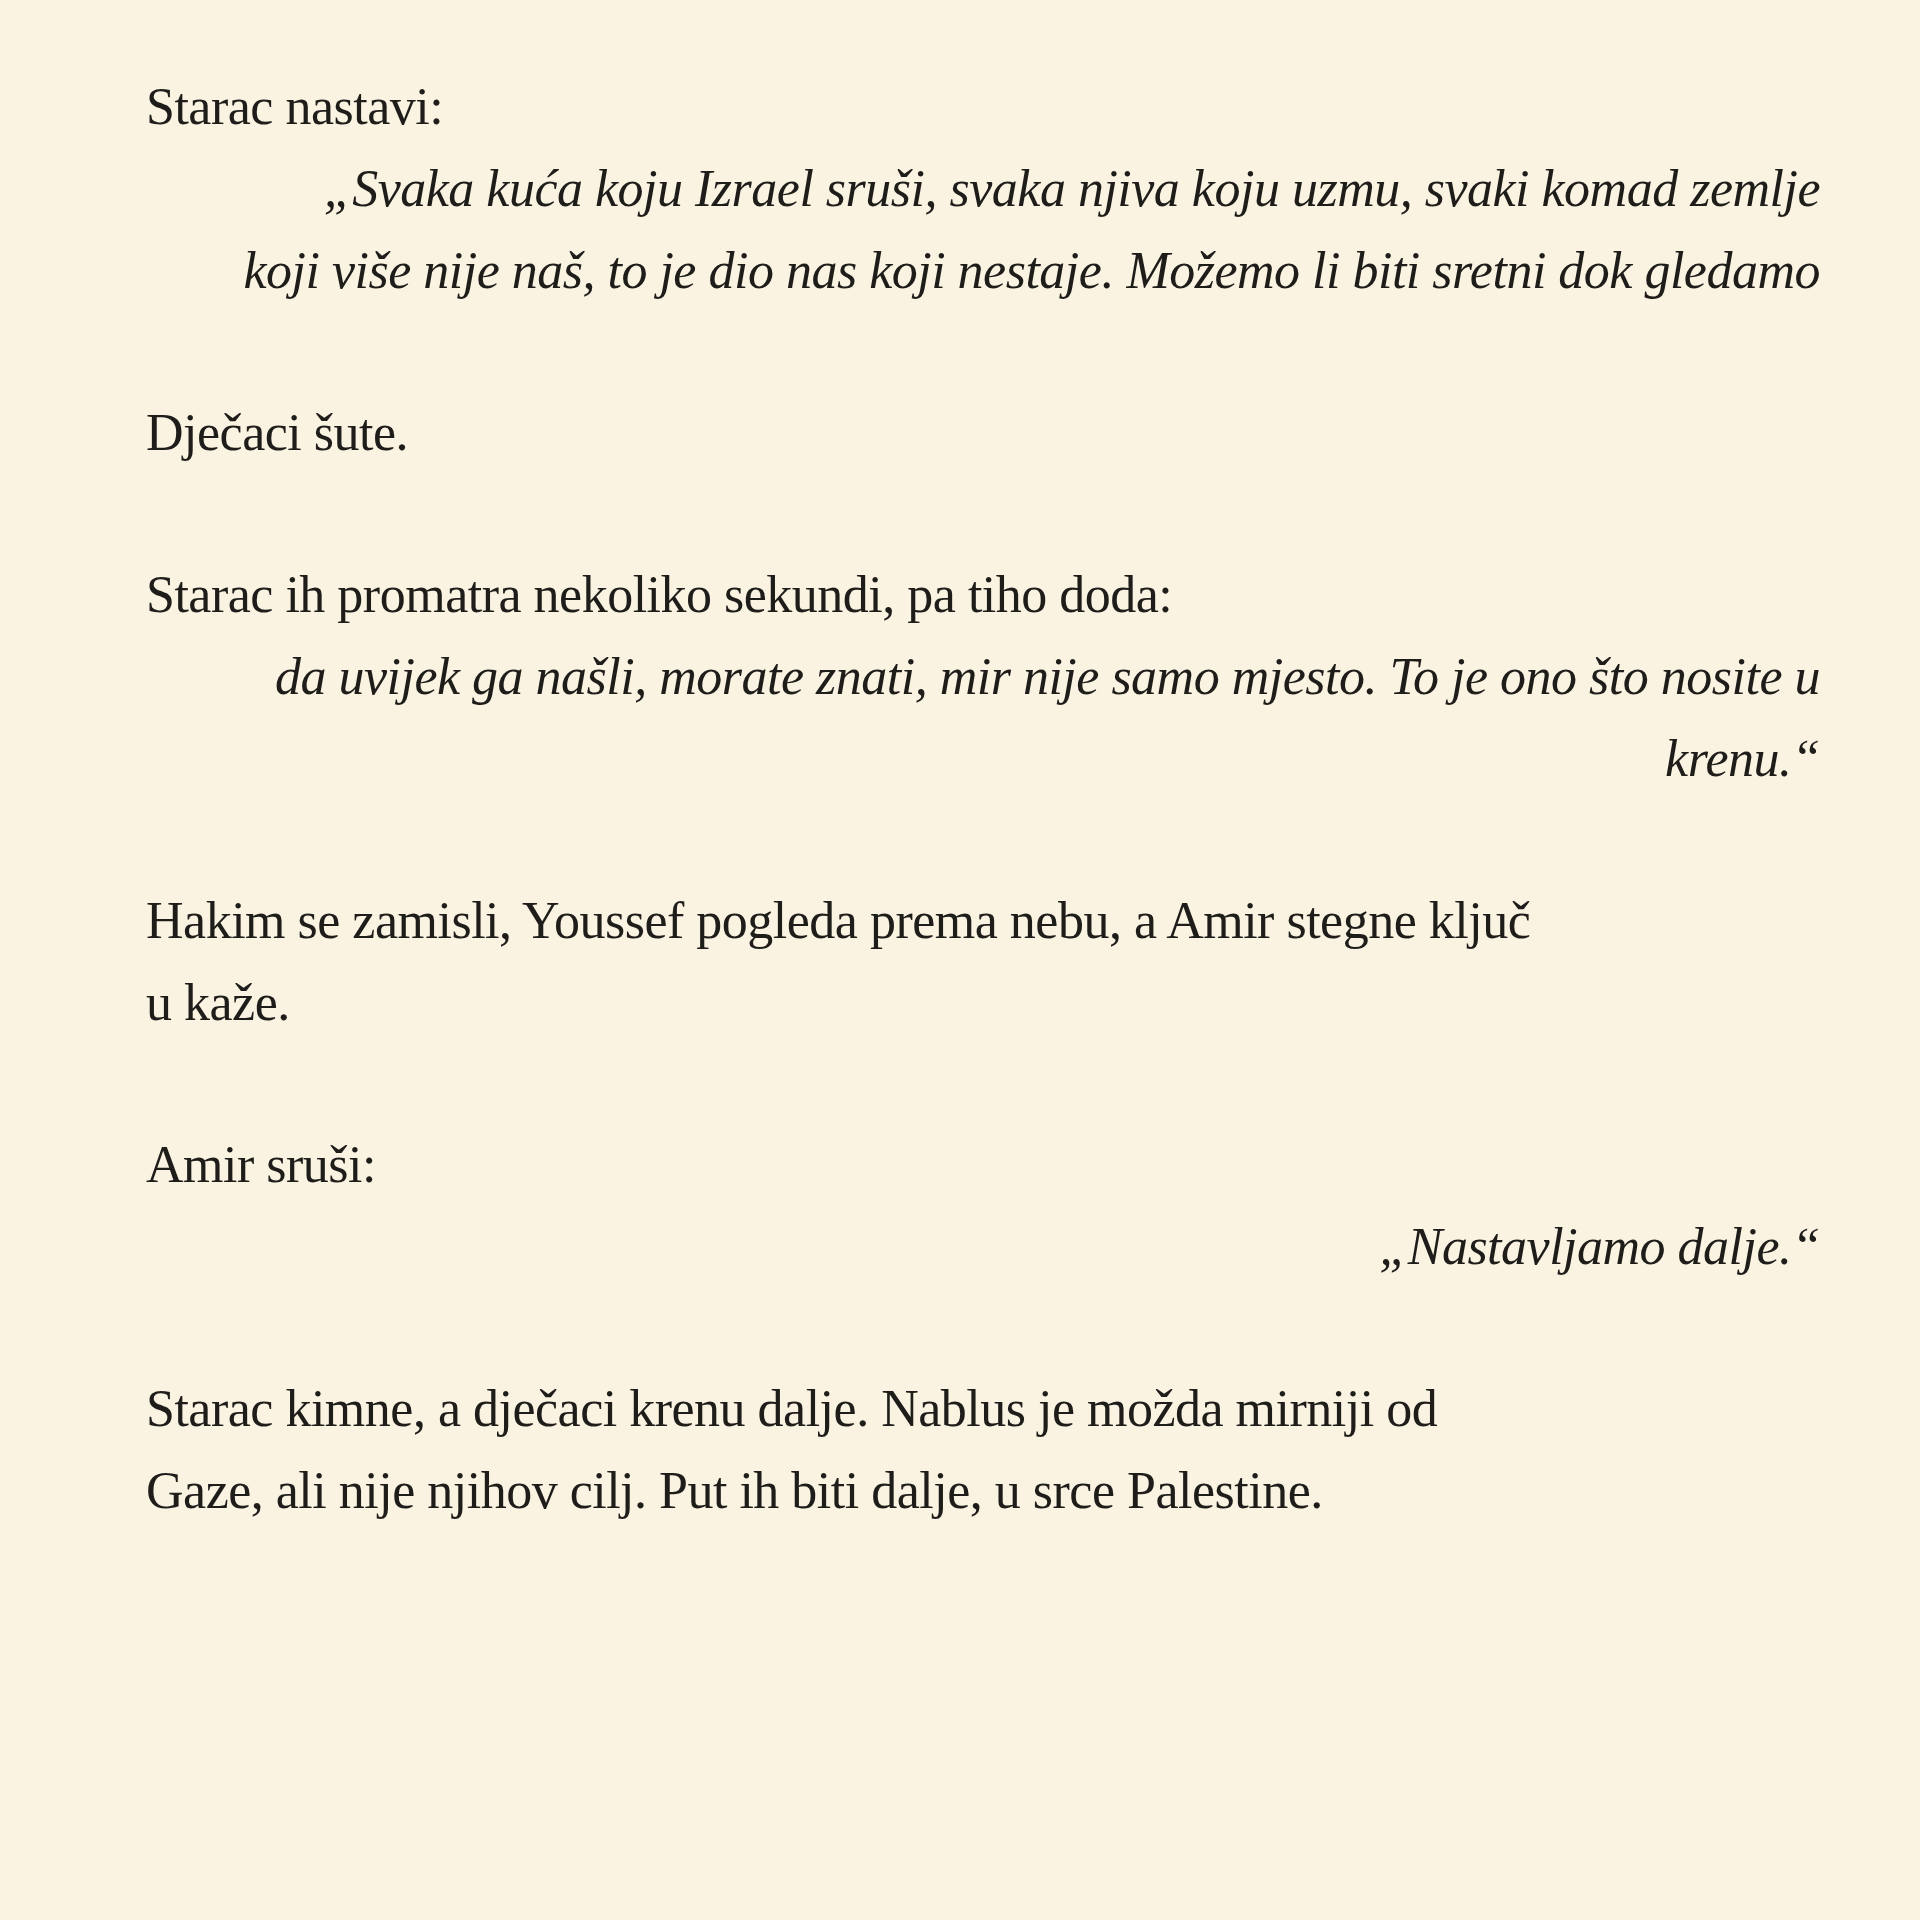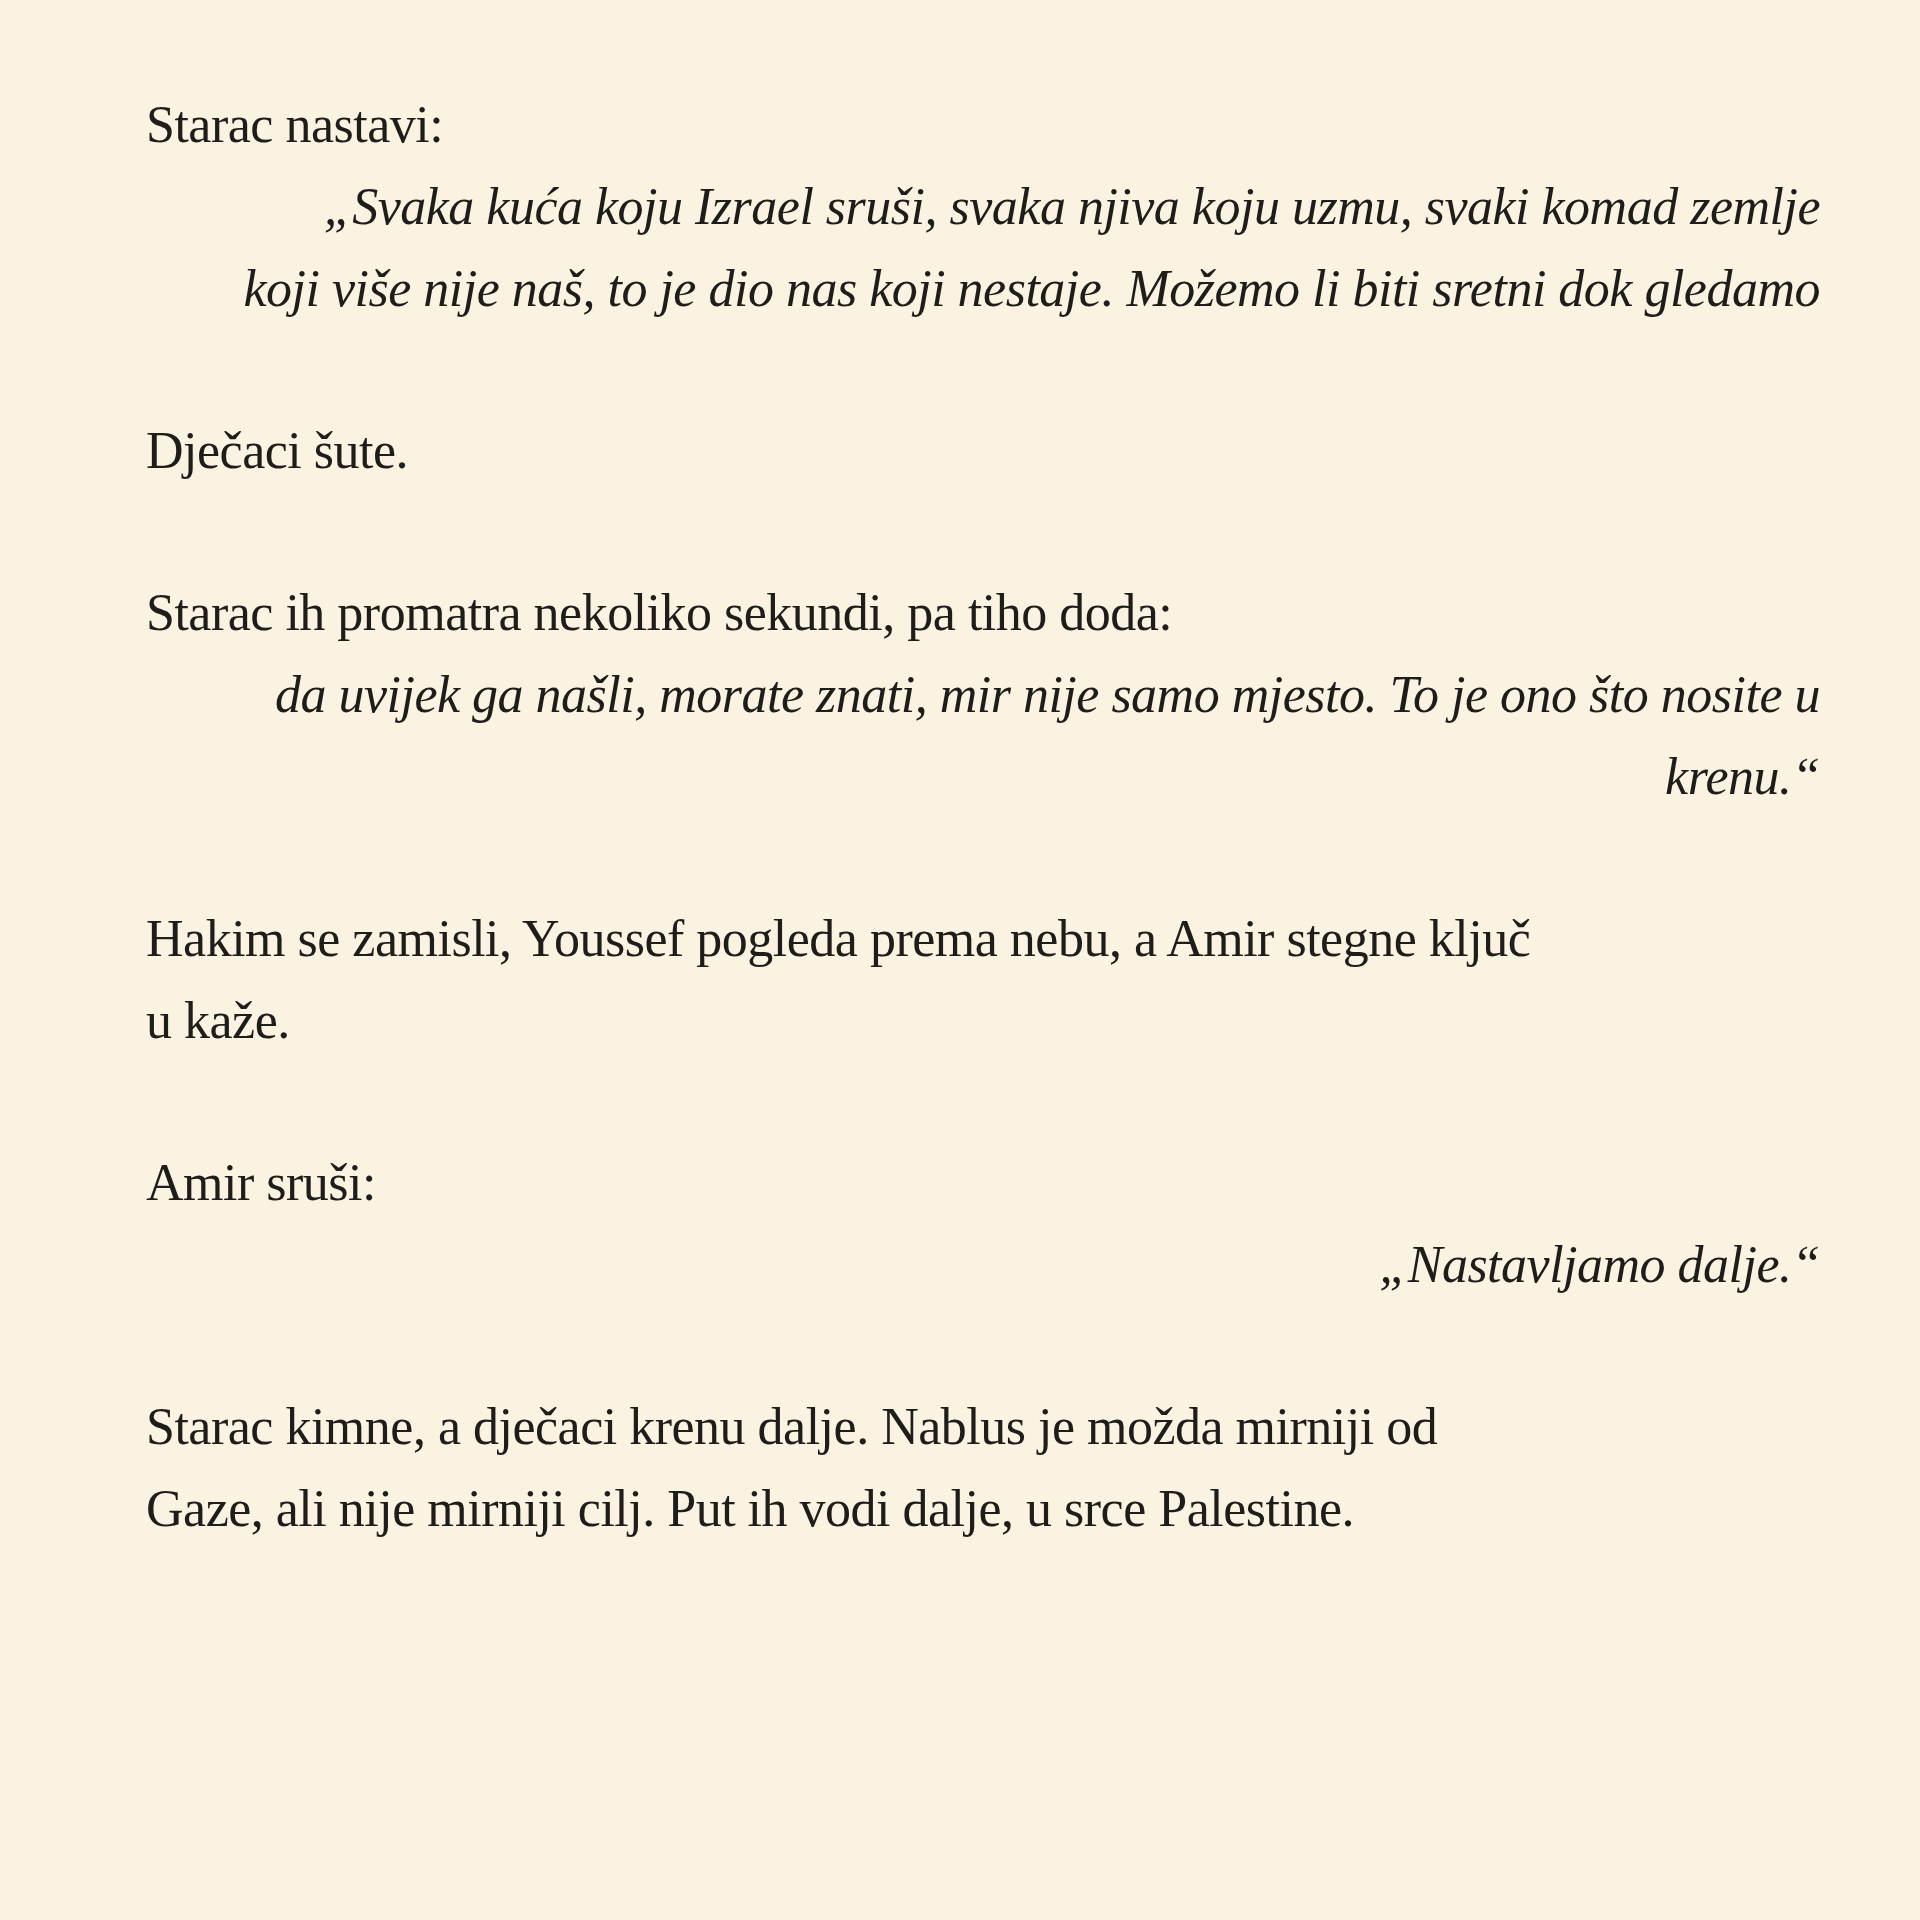--- a/index.html
+++ b/index.html
@@ -9,21 +9,21 @@
   body {
     width: 1920px;
     height: 1920px;
     background: #faf3e2;
     overflow: hidden;
   }
   .page {
     box-sizing: border-box;
     width: 1920px;
     height: 1920px;
-    padding: 84px 100px 0 146px;
+    padding: 66px 100px 0 146px;
   }
   .para {
     margin: 0 0 80px 0;
   }
   .line {
     font-family: "Liberation Serif", "DejaVu Serif", serif;
     font-size: 52px;
     line-height: 82px;
     color: #1e1d1a;
     white-space: nowrap;
@@ -63,16 +63,16 @@
     <div class="line">u kaže.</div>
   </div>
 
   <div class="para">
     <div class="line">Amir sruši:</div>
     <div class="line italic indent">„Nastavljamo dalje.“</div>
   </div>
 
   <div class="para">
     <div class="line">Starac kimne, a dječaci krenu dalje. Nablus je možda mirniji od</div>
-    <div class="line">Gaze, ali nije mirniji cilj. Put ih vodi dalje, u srce Palestine.</div>
+    <div class="line">Gaze, ali nije njihov cilj. Put ih biti dalje, u srce Palestine.</div>
   </div>
 
 </div>
 
 </body></html>

